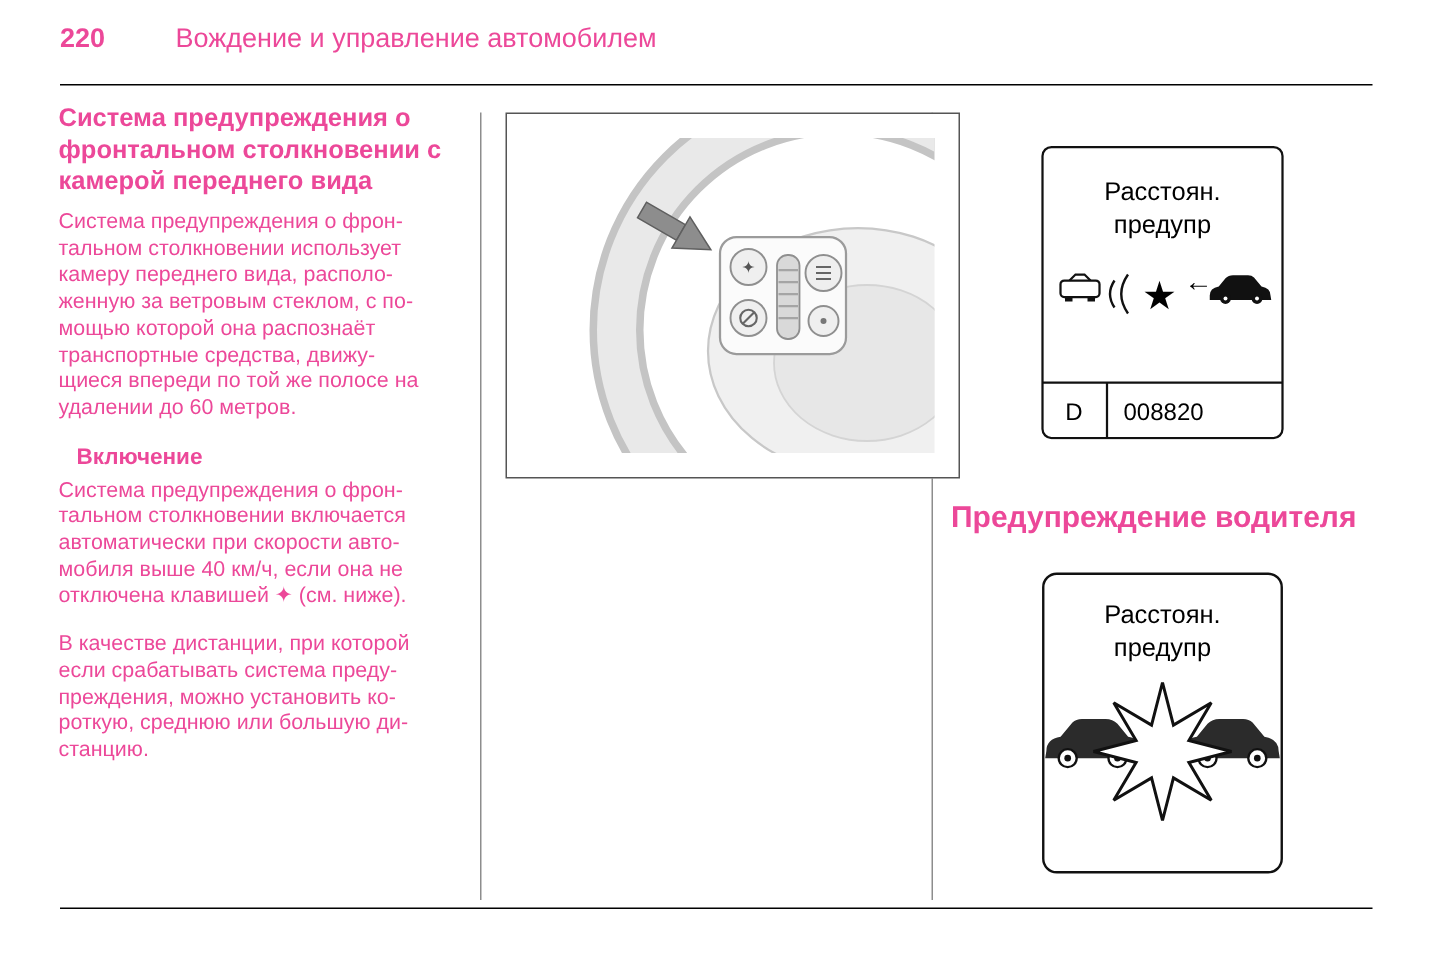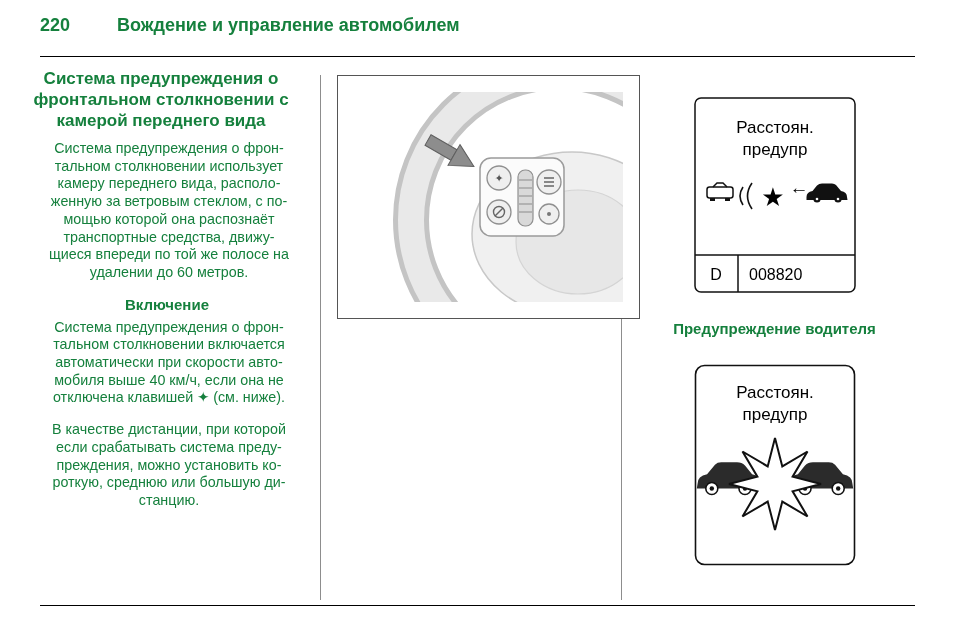--- a/index.html
+++ b/index.html
@@ -1,46 +1,45 @@
 <!DOCTYPE html>
 <html><head>
 <meta charset="utf-8">
 <style>
   html,body{margin:0;padding:0;background:#ffffff;}
   .page{
     position:relative;
     width:954px;height:638px;
     background:#ffffff;
     font-family:"Liberation Sans","DejaVu Sans",sans-serif;
-    color:#15803d;
+    color:#ec4899;
     overflow:hidden;
-    text-align:center;
   }
   .page-number{position:absolute;left:40px;top:15px;font-size:18px;font-weight:700;}
-  .chapter-title{position:absolute;left:117px;top:15px;font-size:18px;font-weight:700;}
+  .chapter-title{position:absolute;left:117px;top:15px;font-size:18px;font-weight:400;}
   .rule{position:absolute;left:40px;width:875px;height:0;border-top:1.7px solid #000;}
   .rule-top{top:56px;}
   .rule-bottom{top:605px;}
   .col-sep{position:absolute;top:75px;height:525px;width:1px;background:#8d8d8d;}
   .sep-1{left:320px;}
   .sep-2{left:621px;}
 
-  .col-left{position:absolute;left:24px;top:68px;width:274px;}
+  .col-left{position:absolute;left:39px;top:68px;width:274px;}
   .col-middle{position:absolute;left:337px;top:75px;width:271px;}
   .col-right{position:absolute;left:634px;top:75px;width:281px;}
 
   .section-heading{font-size:17px;line-height:21px;font-weight:700;margin:0 0 9px 0;white-space:pre-line;}
   .sub-heading{font-size:15px;line-height:18px;font-weight:700;margin:0 0 5px 12px;white-space:pre-line;}
-  .body-text{font-size:14.3px;line-height:17.7px;margin:0 0 14px 16px;white-space:pre-line;}
+  .body-text{font-size:14.3px;line-height:17.7px;margin:0 0 14px 0;white-space:pre-line;}
 
   figure{margin:0;padding:16px;}
   .wheel-figure{width:269px;height:210px;border:1px solid #555;margin:0 0 15px 0;background:#fff;}
   .display-figure{width:162px;margin:6px auto 0 auto;}
   .display-figure-2{width:162px;margin:10px auto 0 auto;}
-  .warning-heading{font-size:15px;line-height:19px;font-weight:700;margin:6px 0 9px 0;}
+  .warning-heading{font-size:20px;line-height:19px;font-weight:700;margin:22px 0 9px 0;}
 
   svg text{font-family:"Liberation Sans","DejaVu Sans",sans-serif;fill:#000;}
   .disp-line{font-size:17px;}
   .disp-small{font-size:16px;}
   .disp-star{font-size:26px;}
   .disp-arrow{font-size:19px;}
   .pad-icon{font-size:11px;fill:#555;}
 </style>
 </head>
 <body>

